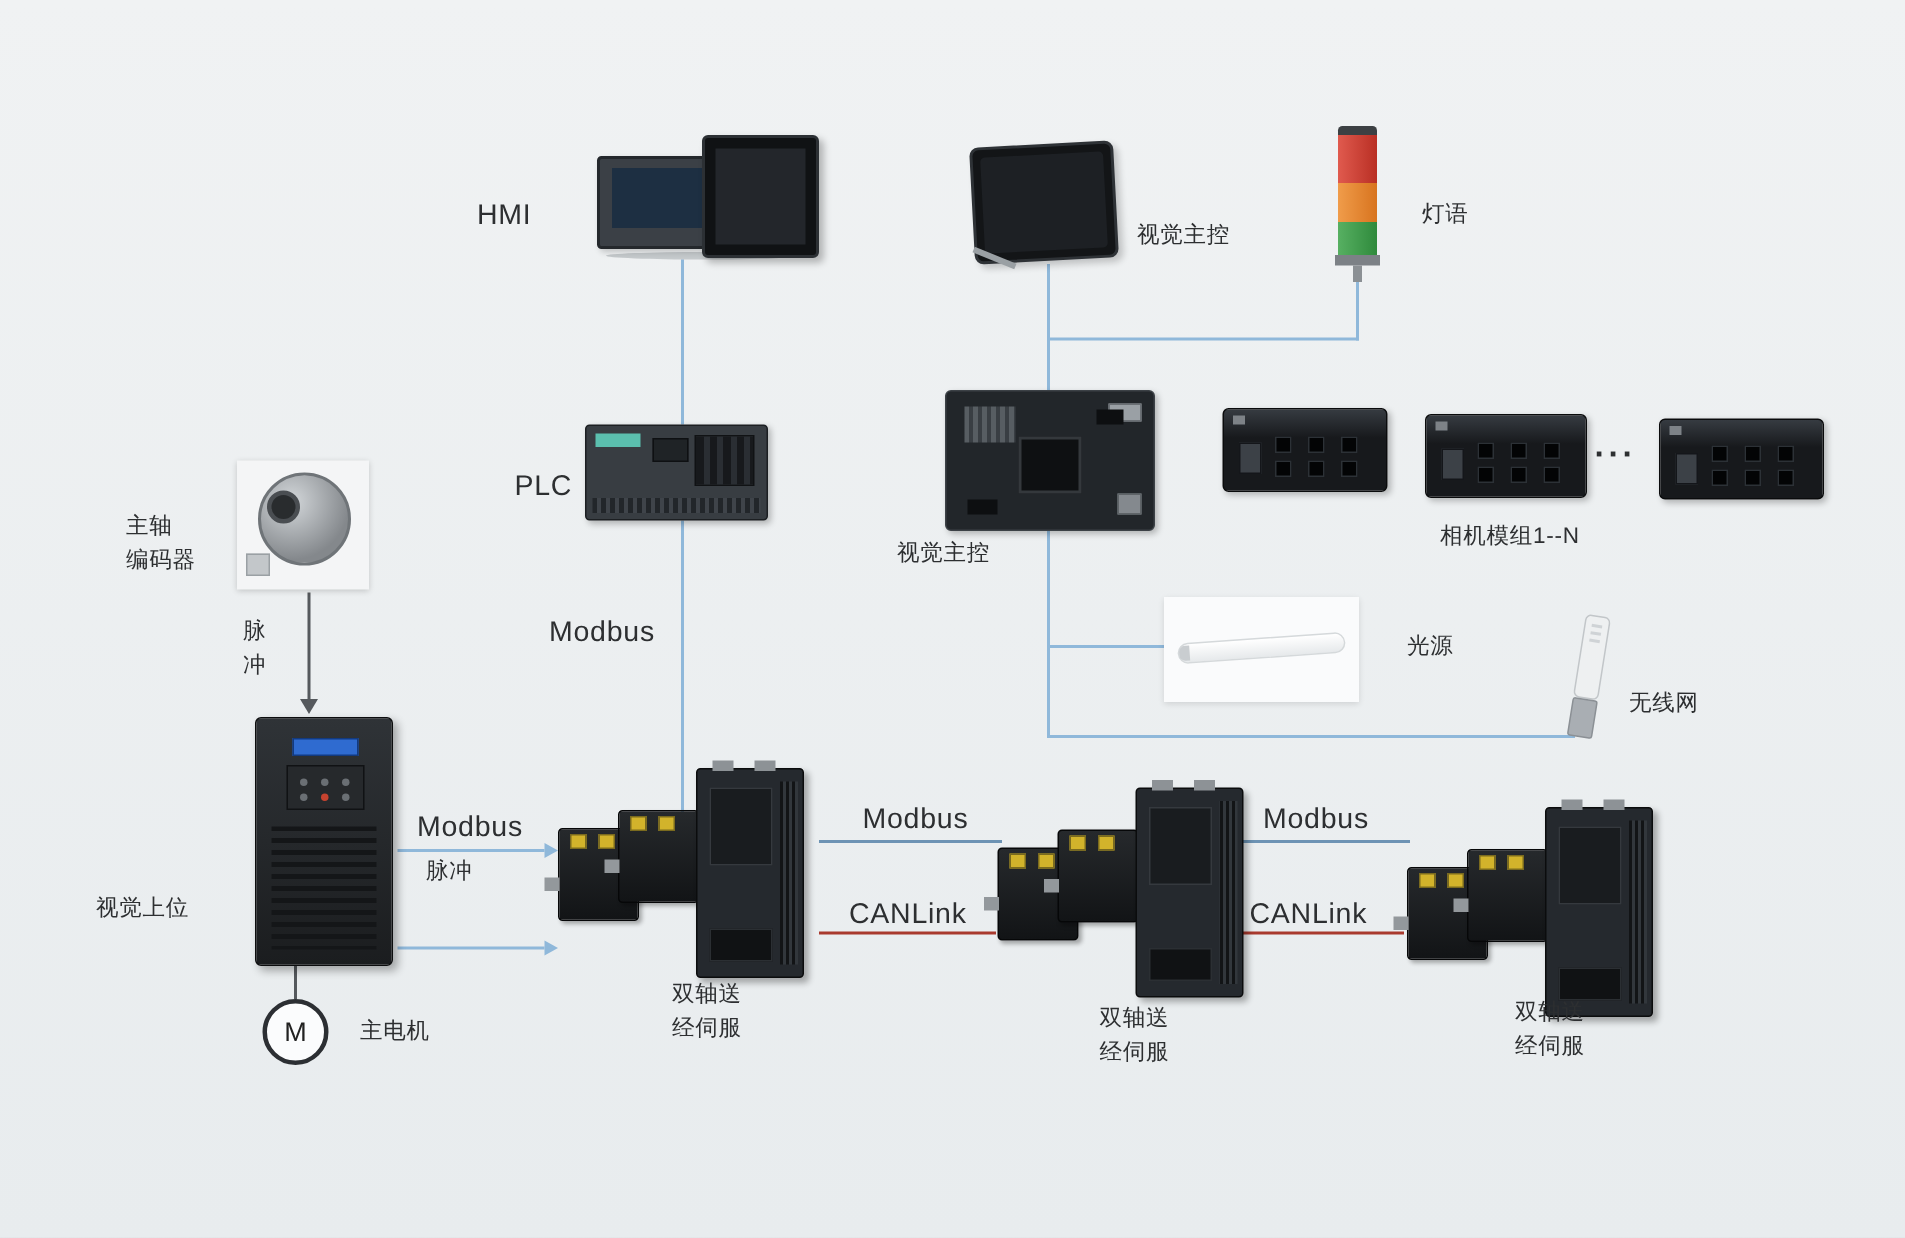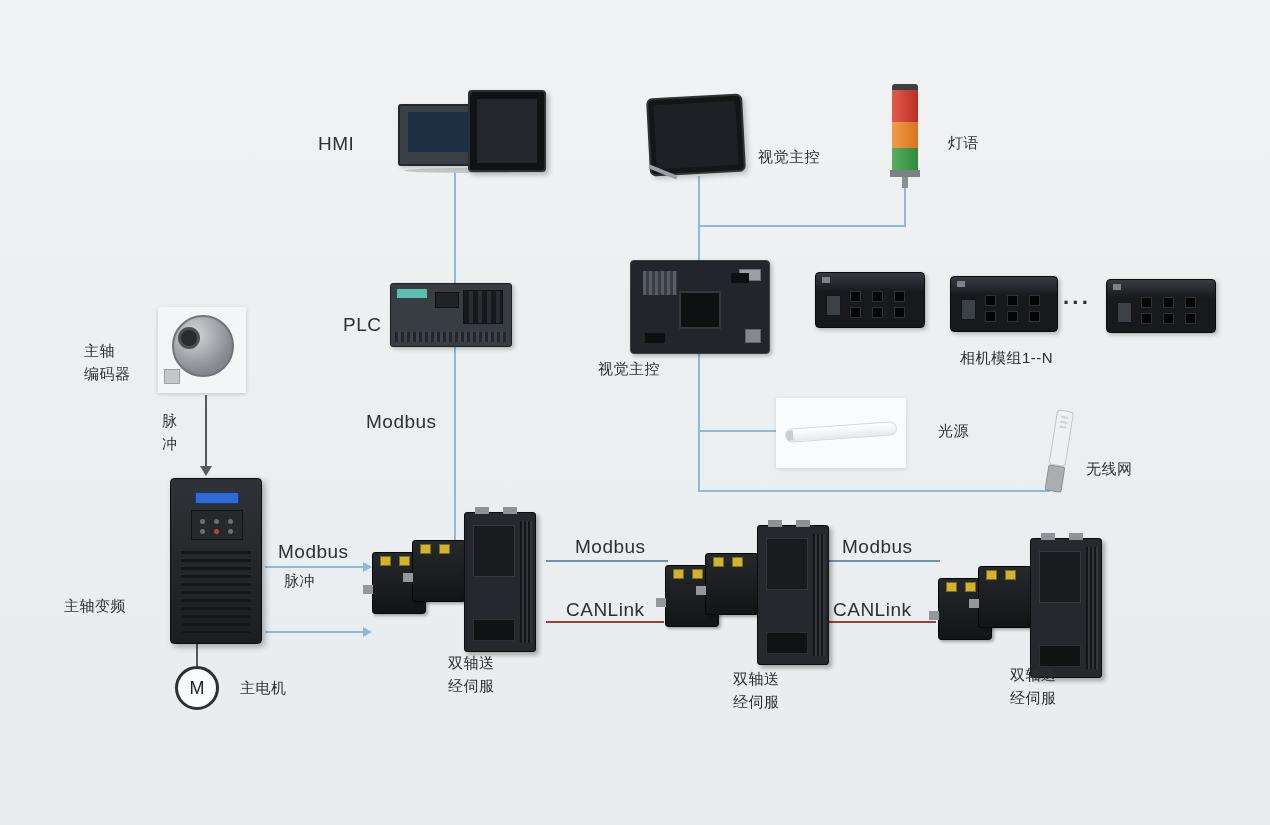--- a/index.html
+++ b/index.html
@@ -212,21 +212,21 @@
   <div class="lbl cn" style="left:162px;top:410px;width:20px">脉
 冲</div>
 
   <div class="vfd">
     <div class="disp"></div>
     <div class="pad">
       <span class="keys" style="position:absolute;left:8px;top:8px"></span>
     </div>
     <div class="vents"></div>
   </div>
-  <div class="lbl cn" style="left:64px;top:595px">主轴变频</div>
+  <div class="lbl cn" style="left:64px;top:595px">视觉上位</div>
 
   <div class="motor">
     <span>M</span>
   </div>
   <div class="lbl cn" style="left:240px;top:677px">主电机</div>
 
   <div class="servo-group" style="left:372px;top:512px">
     <div class="servo-motor m-a">
       <span class="conn c1"></span>
       <span class="conn c2"></span>

